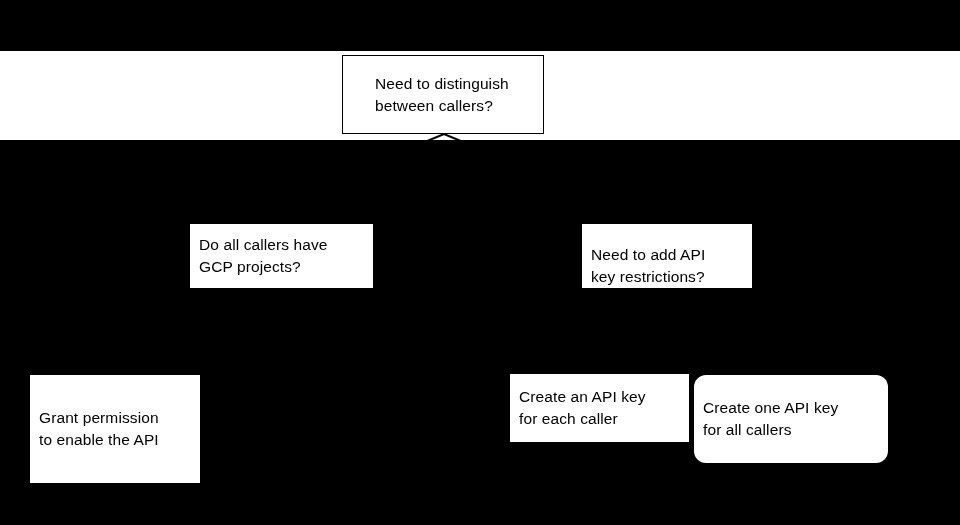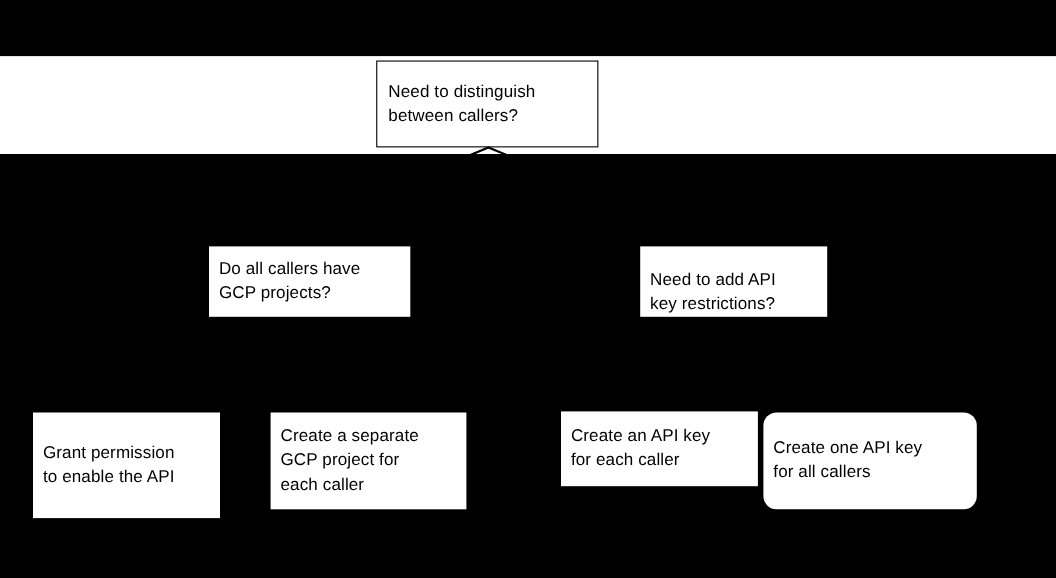--- a/index.html
+++ b/index.html
@@ -41,20 +41,21 @@
     white-space: pre-line;
   }
   .node > .node-label {
     display: block;
     width: 100%;
     padding: 0 9px;
     white-space: pre-line;
   }
   .node.bordered {
     border: 1.4px solid #000000;
+    padding-left: 22px;
   }
 
   
   #node-root {
     left: 342px;
     top: 55px;
     width: 202px;
     height: 79px;
   }
   #node-root .node-label { padding-left: 10px; }
@@ -73,21 +74,21 @@
     width: 170px;
     height: 64px;
     align-items: flex-end;
   }
 
   
   #node-grant-permission {
     left: 30px;
     top: 375px;
     width: 170px;
-    height: 96px;
+    height: 108px;
   }
   #node-separate-project {
     left: 246px;
     top: 375px;
     width: 178px;
     height: 88px;
   }
   #node-key-each-caller {
     left: 478px;
     top: 374px;
@@ -140,25 +141,20 @@
   <div class="node" id="node-key-restrictions">
     <span class="node-label">Need to add API
 key restrictions?</span>
   </div>
 
   <div class="node" id="node-grant-permission">
     <span class="node-label">Grant permission
 to enable the API</span>
   </div>
 
-  <div class="node" id="node-separate-project">
-    <span class="node-label">Create a separate
-GCP project for
-each caller</span>
-  </div>
 
   <div class="node" id="node-key-each-caller">
     <span class="node-label">Create an API key
 for each caller</span>
   </div>
 
   <div class="node" id="node-key-all-callers">
     <span class="node-label">Create one API key
 for all callers</span>
   </div>

